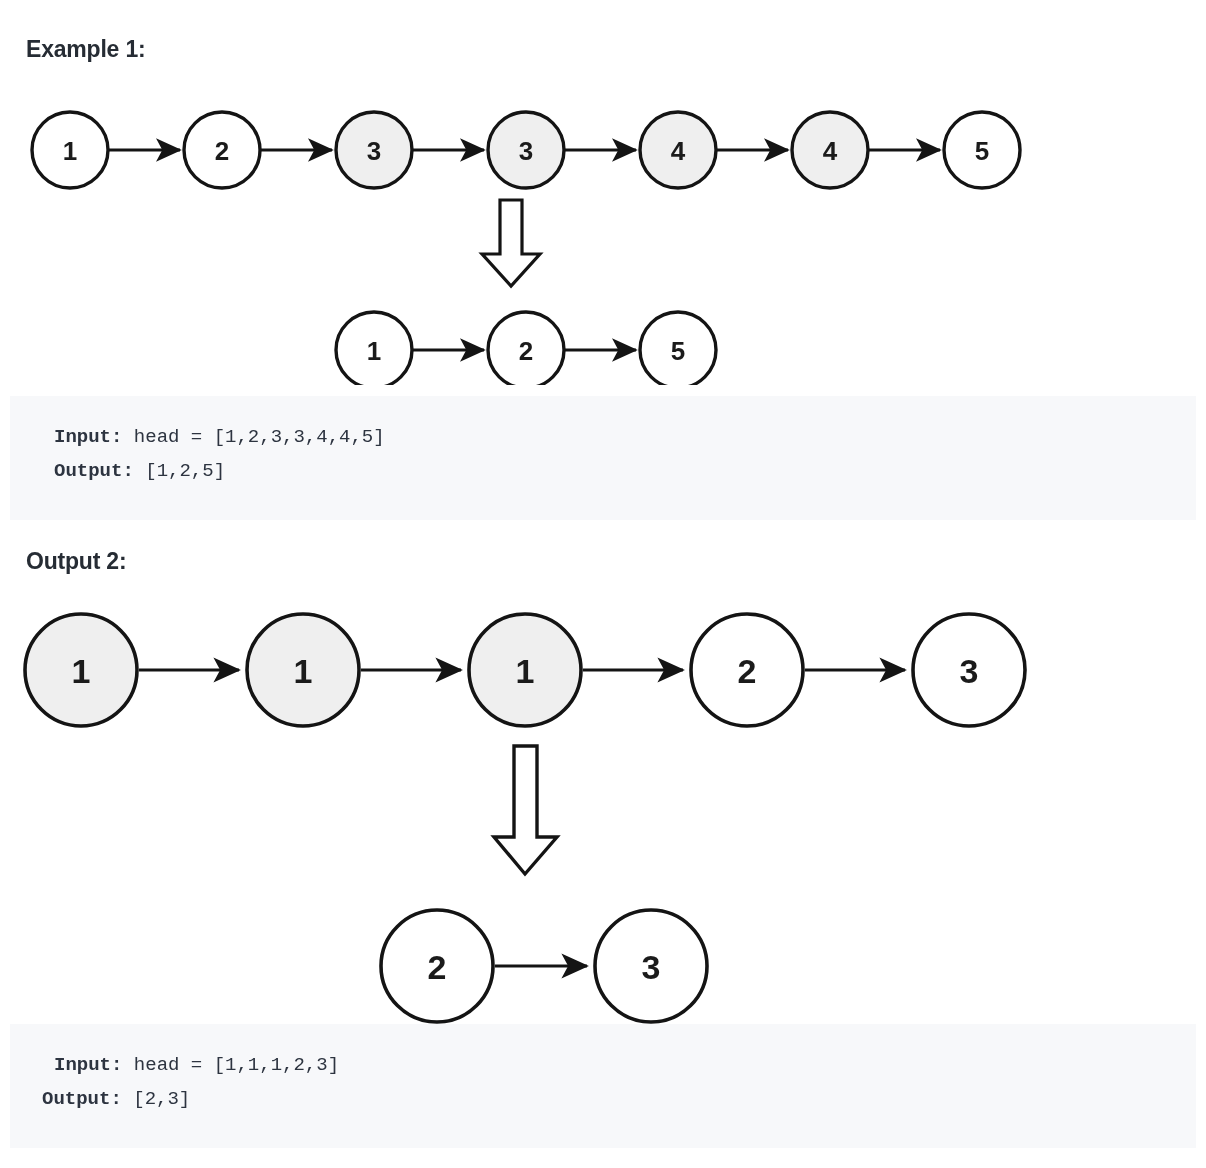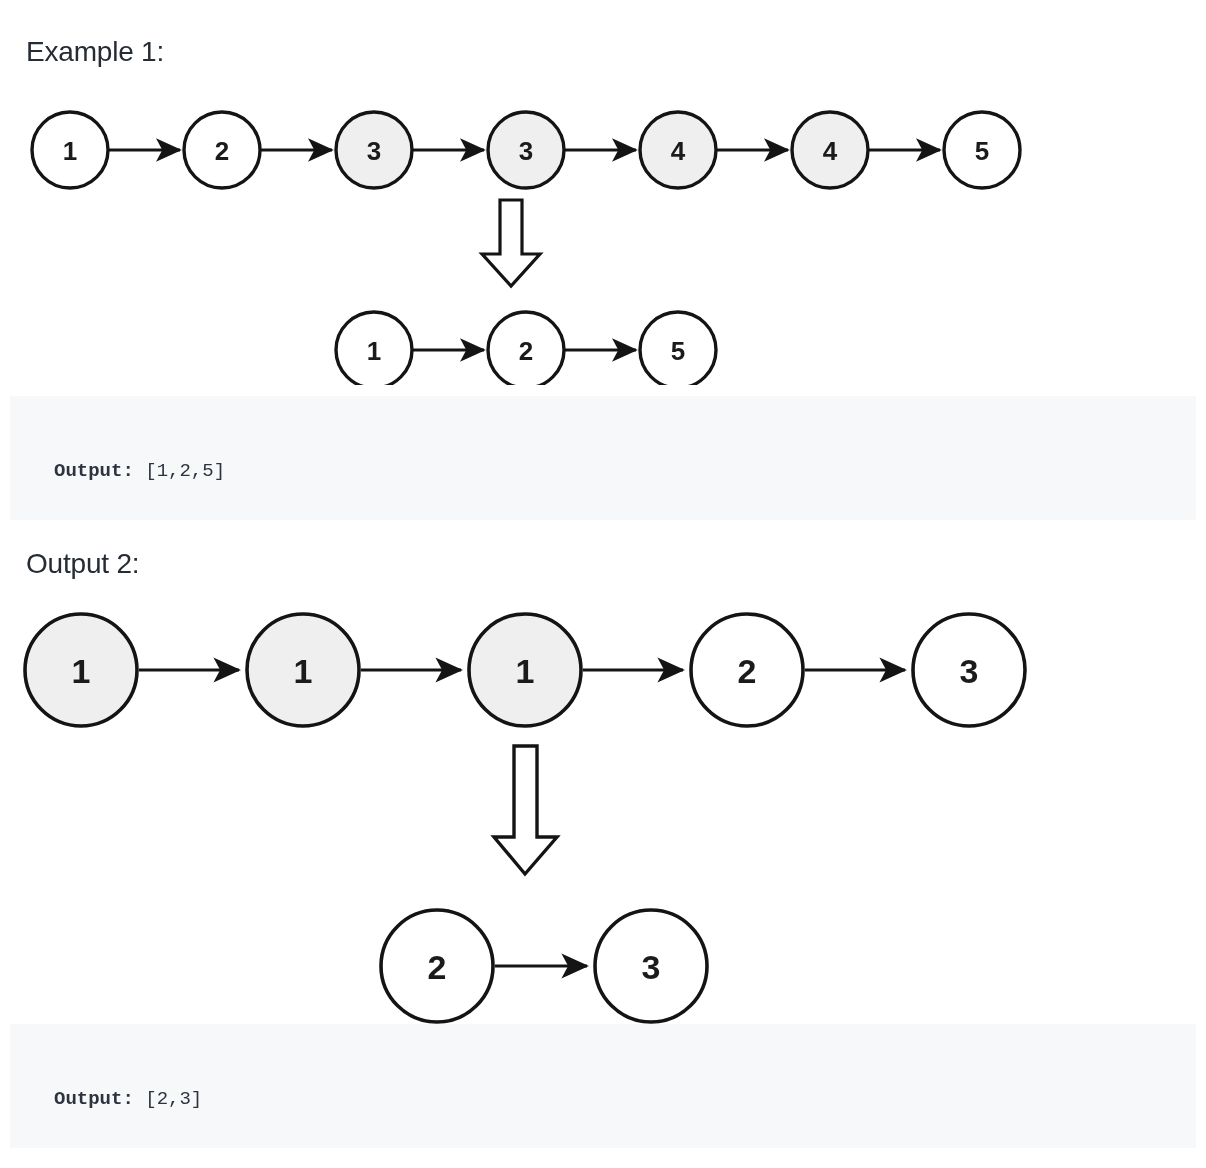--- a/index.html
+++ b/index.html
@@ -15,22 +15,22 @@
     overflow: hidden;
     position: relative;
   }
   .page {
     position: relative;
     width: 1206px;
     height: 1168px;
   }
   .example-heading {
     position: absolute;
-    font-size: 28px;
-    font-weight: normal;
+    font-size: 23px;
+    font-weight: bold;
     color: #262c34;
     letter-spacing: -0.2px;
     white-space: nowrap;
   }
   .diagram {
     position: absolute;
     left: 0;
     top: 0;
   }
   .node-label {
@@ -128,20 +128,21 @@
         <text class="node-label" x="526" y="256" font-size="26">2</text>
       </g>
       <g>
         <circle cx="678" cy="255" r="38" stroke="#141414" stroke-width="3.4" fill="#ffffff"></circle>
         <text class="node-label" x="678" y="256" font-size="26">5</text>
       </g>
     </g>
   </svg>
 
   <div class="code-block" style="left:10px; top:396px; width:1186px; height:124px;">
+    <div class="code-line" style="position:absolute; left:44px; top:26px;"><span class="kw">Input:</span><span class="val"> head = [1,2,3,3,4,4,5]</span></div>
     <div class="code-line" style="position:absolute; left:44px; top:60px;text-align:right;"><span class="kw">Output:</span><span class="val"> [1,2,5]</span></div>
   </div>
 
   <div class="example-heading" style="left:26px; top:548px;">Output 2:</div>
 
   <svg class="diagram" width="1206" height="440" style="top:600px;">
     <defs>
       <marker id="ah2" markerWidth="9" markerHeight="9" refX="8" refY="4.5" orient="auto" markerUnits="strokeWidth">
         <path d="M0,0.6 L8.6,4.5 L0,8.4 L2.1,4.5 Z" fill="#141414"></path>
       </marker>
@@ -187,16 +188,17 @@
         <text class="node-label" x="437" y="367" font-size="34">2</text>
       </g>
       <g>
         <circle cx="651" cy="366" r="56" stroke="#141414" stroke-width="3.6" fill="#ffffff"></circle>
         <text class="node-label" x="651" y="367" font-size="34">3</text>
       </g>
     </g>
   </svg>
 
   <div class="code-block" style="left:10px; top:1024px; width:1186px; height:124px;">
-    <div class="code-line" style="position:absolute; left:44px; top:60px;"><span class="kw">Output:</span><span class="val"> [2,3]</span></div>
+    <div class="code-line" style="position:absolute; left:44px; top:26px;"><span class="kw">Input:</span><span class="val"> head = [1,1,1,2,3]</span></div>
+    <div class="code-line" style="position:absolute; left:32px; top:60px;"><span class="kw">Output:</span><span class="val"> [2,3]</span></div>
   </div>
 
 </div>
 
 </body></html>

